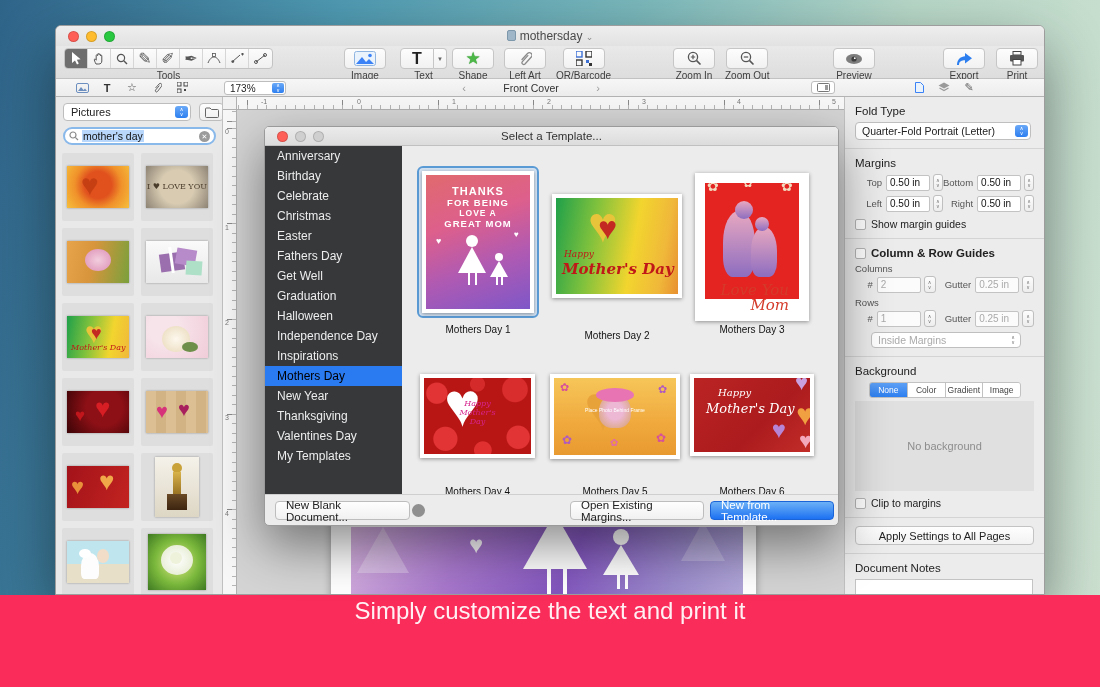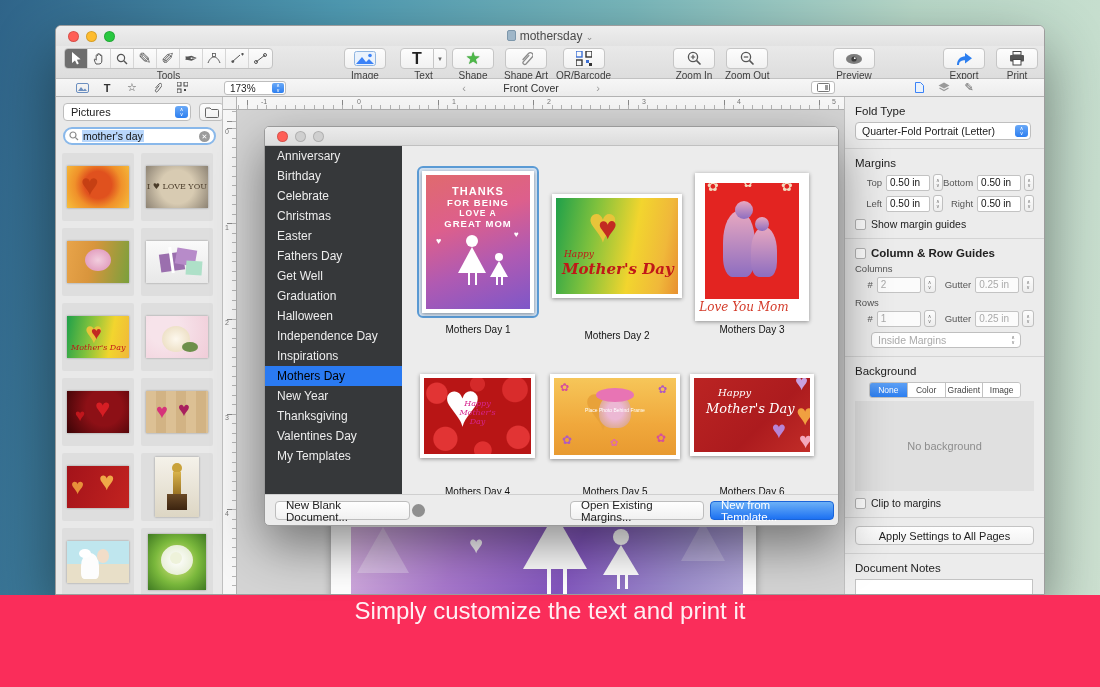--- a/index.html
+++ b/index.html
@@ -272,21 +272,21 @@
             <span class="star">★</span>
           </span>
         <span class="tlabel">Shape</span>
       </div>
       <div class="tgroup" style="left:448px">
         <span class="btnface">
           <svg width="14" height="15" viewBox="0 0 14 15">
               <path d="M4,8.5 L9.5,2.5 a2.6,2.6 0 0 1 4,3.3 L7,13 a1.8,1.8 0 0 1 -2.8,-2.2 L9.8,4.6" fill="none" stroke="#8a8a8a" stroke-width="1.3" stroke-linecap="round"></path>
             </svg>
         </span>
-        <span class="tlabel">Shape Art</span>
+        <span class="tlabel">Left Art</span>
       </div>
       <div class="tgroup" style="left:500px">
         <span class="btnface">
           <svg width="16" height="15" viewBox="0 0 16 15">
               <rect x="0" y="0" width="6" height="6" fill="none" stroke="#3b6fd4" stroke-width="1.4"></rect>
               <rect x="10" y="0" width="6" height="6" fill="none" stroke="#333" stroke-width="1.4"></rect>
               <rect x="0" y="9" width="6" height="6" fill="none" stroke="#333" stroke-width="1.4"></rect>
               <rect x="10" y="9" width="3" height="3" fill="#3b6fd4"></rect>
               <rect x="13" y="12" width="3" height="3" fill="#333"></rect>
             </svg>
@@ -644,20 +644,21 @@
       <div class="notes"></div>
     </div>
 
     <div class="dialog">
       <div class="dlg-titlebar">
         <div class="lights" style="top:4px">
           <span class="light red"></span>
           <span class="light graylight"></span>
           <span class="light graylight"></span>
         </div>
+        <div class="dlg-title">Select a Template...</div>
       </div>
 
       <div class="dlg-body">
         <div class="cats">
           <div class="cat">Anniversary</div>
           <div class="cat">Birthday</div>
           <div class="cat">Celebrate</div>
           <div class="cat">Christmas</div>
           <div class="cat">Easter</div>
           <div class="cat">Fathers Day</div>
@@ -709,21 +710,21 @@
             <div class="art" style="background:#fff">
               <div class="md3red">
                 <span class="h" style="left:2px;top:-4px;font-size:14px;color:#f2ddc0">✿</span>
                 <span class="h" style="left:76px;top:-4px;font-size:14px;color:#f2ddc0">✿</span>
                 <span class="h" style="left:38px;top:-6px;font-size:12px;color:#f2ddc0">✿</span>
                 <span class="blob" style="left:18px;top:28px;width:32px;height:66px;border-radius:48% 48% 30% 30%"></span>
                 <span class="blob" style="left:46px;top:44px;width:26px;height:50px;border-radius:48% 48% 30% 30%"></span>
                 <span class="blob" style="left:30px;top:18px;width:18px;height:18px;border-radius:50%"></span>
                 <span class="blob" style="left:50px;top:34px;width:14px;height:14px;border-radius:50%"></span>
               </div>
-              <span class="h script" style="left:0;right:16px;bottom:4px;text-align:center;font-size:12px;color:#d43b2a">Love You Mom</span>
+              <span class="h script" style="left:0;right:16px;bottom:4px;text-align:right;font-size:15px;color:#d43b2a">Love You Mom</span>
             </div>
           </div>
           <span class="tpl-label" style="left:15px;top:178px;width:122px">Mothers Day 1</span>
           <span class="tpl-label" style="left:150px;top:184px;width:130px">Mothers Day 2</span>
           <span class="tpl-label" style="left:293px;top:178px;width:114px">Mothers Day 3</span>
 
           <div class="card" style="position:absolute;left:18px;top:228px;width:115px;height:84px">
             <div class="art md4">
               <span class="h" style="left:20px;top:-4px;font-size:62px;color:#fff">♥</span>
               <span class="h script" style="left:0;right:0;top:22px;text-align:center;font-size:8px;color:#d6258e;line-height:1.1">

